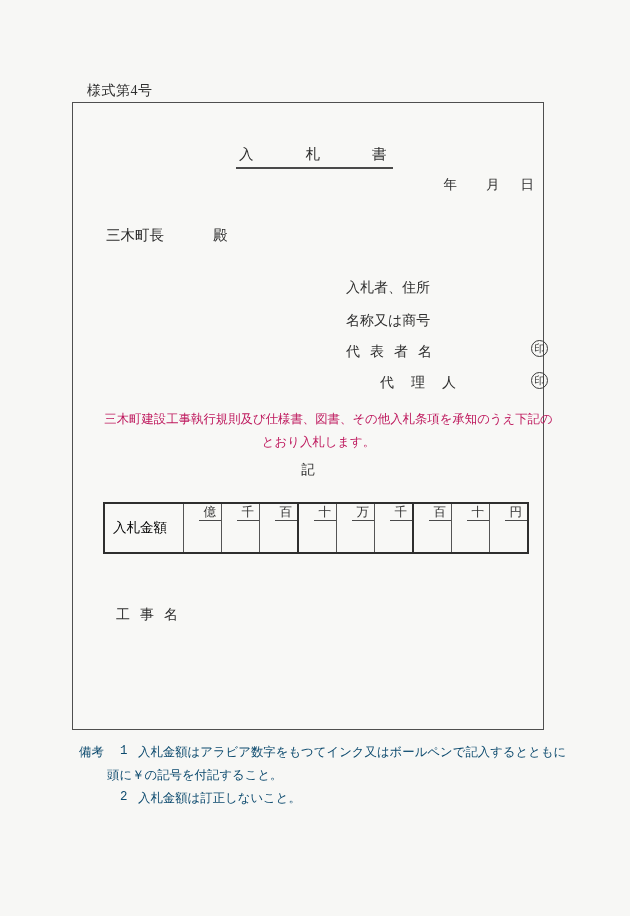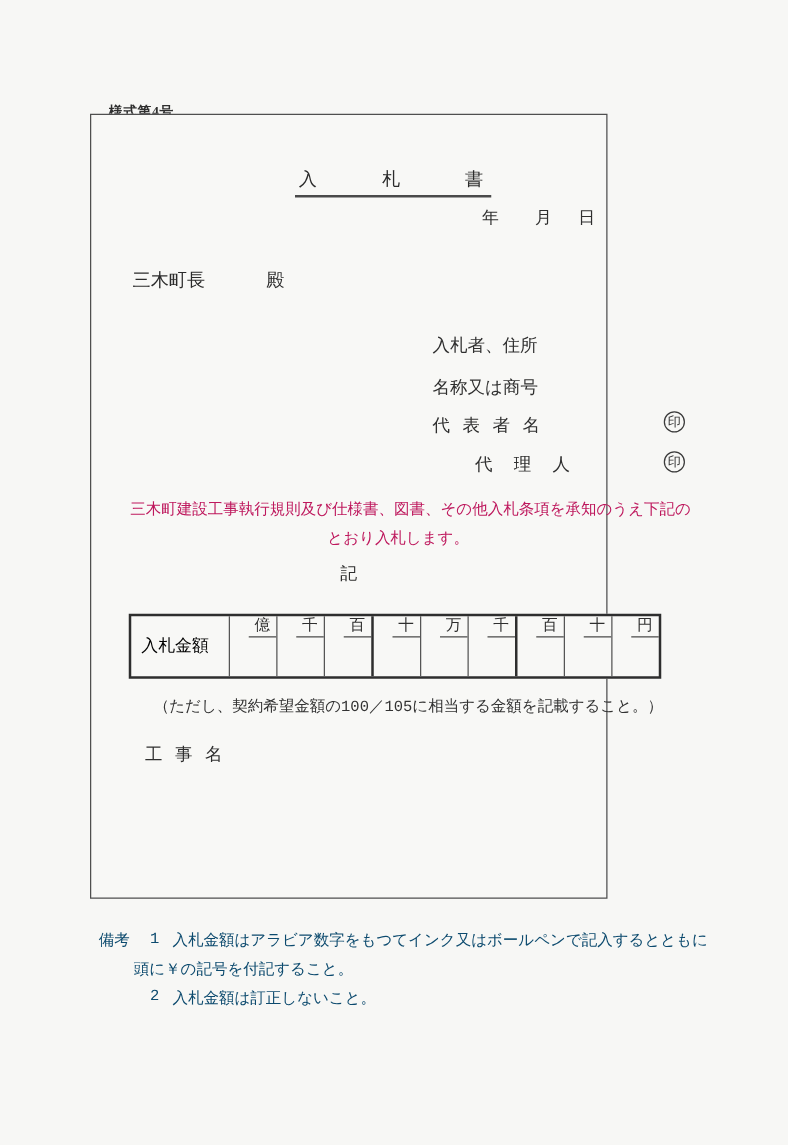--- a/index.html
+++ b/index.html
@@ -10,28 +10,27 @@
     color:#333;
   }
   .page {
     position:relative;
     width:630px; height:916px;
     background:#f7f7f5;
     overflow:hidden;
   }
   .form-number {
     position:absolute; left:87px; top:82px;
-    font-size:11px; color:#2f2f2f; letter-spacing:0.5px;font-weight:bold;
+    font-size:14px; color:#2f2f2f; letter-spacing:0.5px;
   }
   .main-box {
-    position:absolute; left:72px; top:91px;
-    width:414px; height:628px;
+    position:absolute; left:72px; top:102px;
+    width:472px; height:628px;
     border:1.5px solid #4f4f4f;
     background:#f8f8f6;
-    font-family:Liberation Mono, monospace;
   }
   .doc-title {
     position:absolute; left:163px; top:42px;
     width:157px;
     font-size:14.5px; color:#2b2b2b;
     letter-spacing:52px; white-space:nowrap;
     padding:0 0 3px 3px;
     border-bottom:2px solid #4a4a4a;
   }
   .date-line {
@@ -188,21 +187,20 @@
         <span class="place-label">百</span>
       </div>
       <div class="digit-cell">
         <span class="place-label">十</span>
       </div>
       <div class="digit-cell">
         <span class="place-label">円</span>
       </div>
     </div>
 
-    <div class="amount-note">（ただし、契約希望金額の100／105に相当する金額を記載すること。）</div>
 
     <div class="project-name">工事名</div>
 
 
   </div>
 
   <div class="notes">
     <span class="n-label">備考</span>
     <span class="n1-num">1</span>
     <span class="n1-line1">入札金額はアラビア数字をもつてインク又はボールペンで記入するとともに</span>

